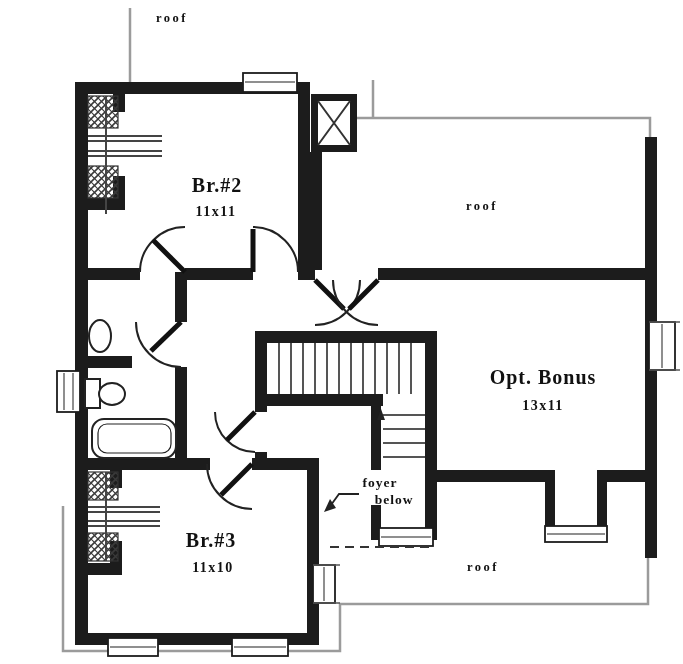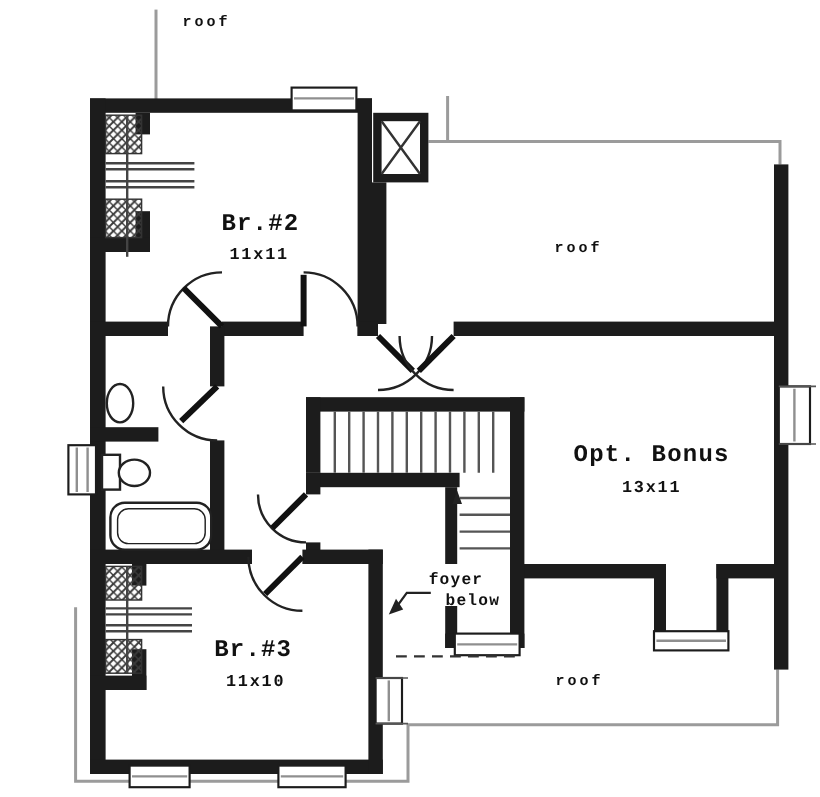--- a/index.html
+++ b/index.html
@@ -1,17 +1,17 @@
 <!DOCTYPE html>
 <html><head>
 <meta charset="utf-8">
 <style>
   html,body{margin:0;padding:0;background:#ffffff;}
   .stage{position:relative;width:683px;height:664px;background:#ffffff;overflow:hidden;
-         font-family:Liberation Mono, monospace;}
+         font-family:Liberation Serif, serif;}
   .stage svg{display:block;width:683px;height:664px;}
   .wall{fill:#1c1c1c;}
   .roofline{stroke:#9b9b9b;stroke-width:2.5;fill:none;}
   .win{fill:#ffffff;stroke:#1c1c1c;stroke-width:1.8;}
   .winline{stroke:#8f8f8f;stroke-width:2;fill:none;}
   .wintick{stroke:#555;stroke-width:1.4;fill:none;}
   .arc{stroke:#222;stroke-width:2;fill:none;}
   .leaf{stroke:#111;stroke-width:5;fill:none;}
   .tread{stroke:#555;stroke-width:2;fill:none;}
   .fix{fill:#ffffff;stroke:#222;stroke-width:2;}

